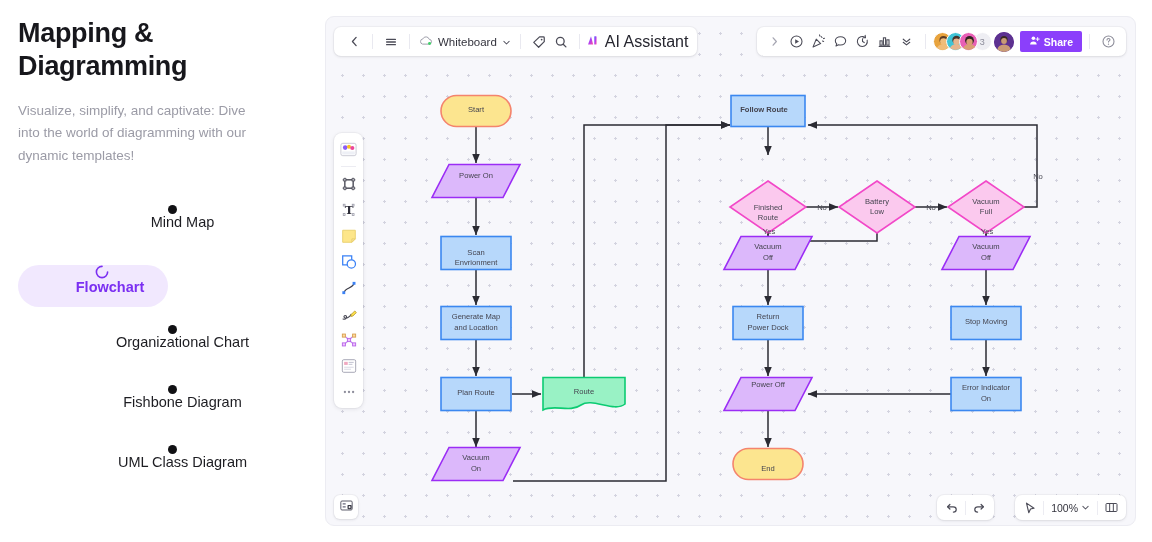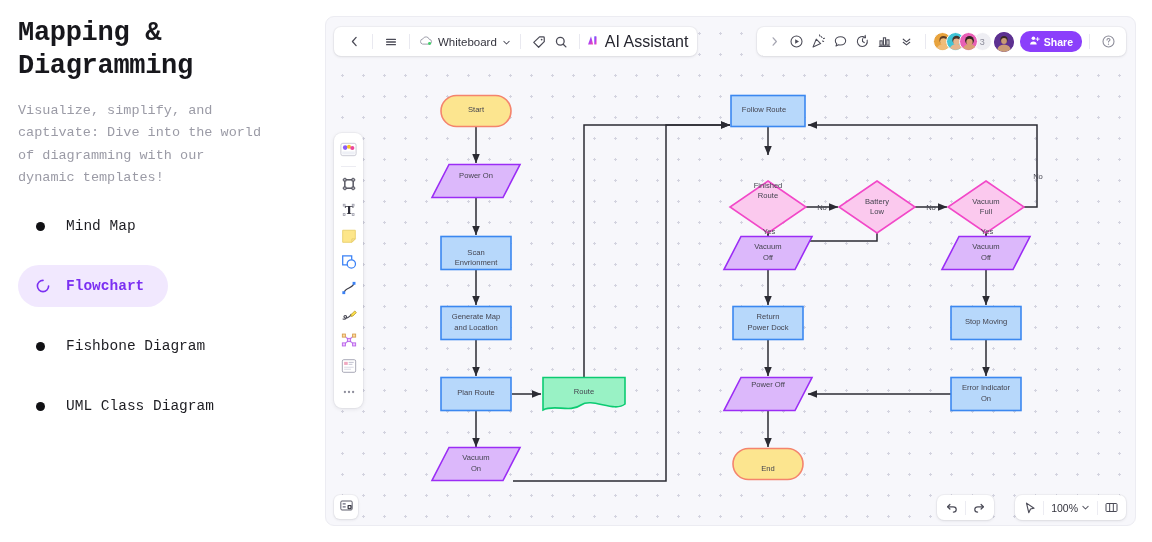--- a/index.html
+++ b/index.html
@@ -5,35 +5,35 @@
   * { box-sizing: border-box; margin: 0; padding: 0; }
   html, body {
     width: 1152px; height: 542px;
     background: #ffffff;
     font-family: "Liberation Sans", sans-serif;
     overflow: hidden;
   }
   #root { position: relative; width: 1152px; height: 542px; }
 
   
-  .promo { position: absolute; left: 0; top: 0; width: 325px; height: 542px; background: #fff; font-family: Liberation Mono, monospace; }
+  .promo { position: absolute; left: 0; top: 0; width: 325px; height: 542px; background: #fff; }
   .promo-title {
     position: absolute; left: 18px; top: 17px; width: 260px;
     font-size: 27px; font-weight: 700; line-height: 1.22;
     color: #17171c; letter-spacing: -0.3px;
   }
   .promo-sub {
     position: absolute; left: 18px; top: 100px; width: 248px;
     font-size: 13.5px; line-height: 1.65; color: #9b9ba6;
   }
   .tmpl-list { position: absolute; left: 18px; top: 205px; width: 290px; }
   .tmpl-item {
     position: relative; display: flex; align-items: center;
     height: 42px; margin-bottom: 18px; padding-left: 18px;
-    border-radius: 21px; cursor: pointer;
+    border-radius: 21px; cursor: pointer; flex-direction: column;
   }
   .tmpl-item.active { background: #f1e8fe; width: 150px; }
   .tmpl-bullet {
     width: 9px; height: 9px; border-radius: 50%;
     background: #111114; flex: 0 0 auto;
   }
   .tmpl-spin {
     width: 14px; height: 14px; flex: 0 0 auto; position: relative;
   }
   .tmpl-spin svg { display: block; }
@@ -89,21 +89,21 @@
   .av:first-child { margin-left: 0; }
   .av-more {
     width: 19px; height: 19px; border-radius: 50%;
     background: #eeeef3; color: #8b8b99; font-size: 9px;
     display: flex; align-items: center; justify-content: center;
     margin-left: -5px; border: 1.6px solid #fff;
   }
   .av-self { width: 20px; height: 20px; border-radius: 50%; overflow: hidden; margin: 0 6px 0 2px; }
   .share-btn {
     display: flex; align-items: center; gap: 4px;
-    background: #8b3ffb; color: #fff; border-radius: 10px;
+    background: #8b3ffb; color: #fff; border-radius: 2px;
     height: 21px; padding: 0 9px; font-size: 10.5px; font-weight: 600; cursor: pointer;
   }
 
   
   .rail {
     position: absolute; left: 8px; top: 116px; width: 29px;
     background: #fff; border-radius: 8px; padding: 5px 0;
     box-shadow: 0 1px 4px rgba(20,20,40,.10), 0 0 0 1px rgba(20,20,40,.03);
     display: flex; flex-direction: column; align-items: center; gap: 3px;
   }
@@ -171,20 +171,24 @@
 
       <div class="tmpl-item active">
         <span class="tmpl-spin">
           <svg width="14" height="14" viewBox="0 0 14 14">
             <path d="M7 1.4 A5.6 5.6 0 1 0 12.6 7" fill="none" stroke="#7b2ff2" stroke-width="1.6" stroke-linecap="round"></path>
           </svg>
         </span>
         <span class="tmpl-label">Flowchart</span>
       </div>
 
+      <div class="tmpl-item">
+        <span class="tmpl-bullet"></span>
+        <span class="tmpl-label">Organizational Chart</span>
+      </div>
 
       <div class="tmpl-item">
         <span class="tmpl-bullet"></span>
         <span class="tmpl-label">Fishbone Diagram</span>
       </div>
 
       <div class="tmpl-item">
         <span class="tmpl-bullet"></span>
         <span class="tmpl-label">UML Class Diagram</span>
       </div>
@@ -269,22 +273,22 @@
       <div class="node-label" style="left:115px;top:78px;width:70px;height:31px;">Start</div>
       <div class="node-label" style="left:114px;top:147px;width:72px;height:25px;">Power On</div>
       <div class="node-label" style="left:115px;top:219px;width:70px;height:44px;">Scan
 Envrionment</div>
       <div class="node-label" style="left:113px;top:289px;width:74px;height:33px;">Generate Map
 and Location</div>
       <div class="node-label" style="left:115px;top:360px;width:70px;height:33px;">Plan Route</div>
       <div class="node-label" style="left:217px;top:360px;width:82px;height:30px;">Route</div>
       <div class="node-label" style="left:114px;top:430px;width:72px;height:33px;">Vacuum
 On</div>
-      <div class="node-label" style="left:405px;top:78px;width:66px;height:31px;">Follow Route</div>
-      <div class="node-label" style="left:405px;top:149px;width:74px;height:50px;">Finished
+      <div class="node-label" style="left:405px;top:78px;width:66px;height:31px;font-weight:bold;">Follow Route</div>
+      <div class="node-label" style="left:405px;top:171px;width:74px;height:50px;">Finished
 Route</div>
       <div class="node-label" style="left:514px;top:165px;width:74px;height:50px;">Battery
 Low</div>
       <div class="node-label" style="left:623px;top:165px;width:74px;height:50px;">Vacuum
 Full</div>
       <div class="node-label" style="left:406px;top:219px;width:72px;height:33px;">Vacuum
 Off</div>
       <div class="node-label" style="left:624px;top:219px;width:72px;height:33px;">Vacuum
 Off</div>
       <div class="node-label" style="left:405px;top:289px;width:74px;height:33px;">Return

